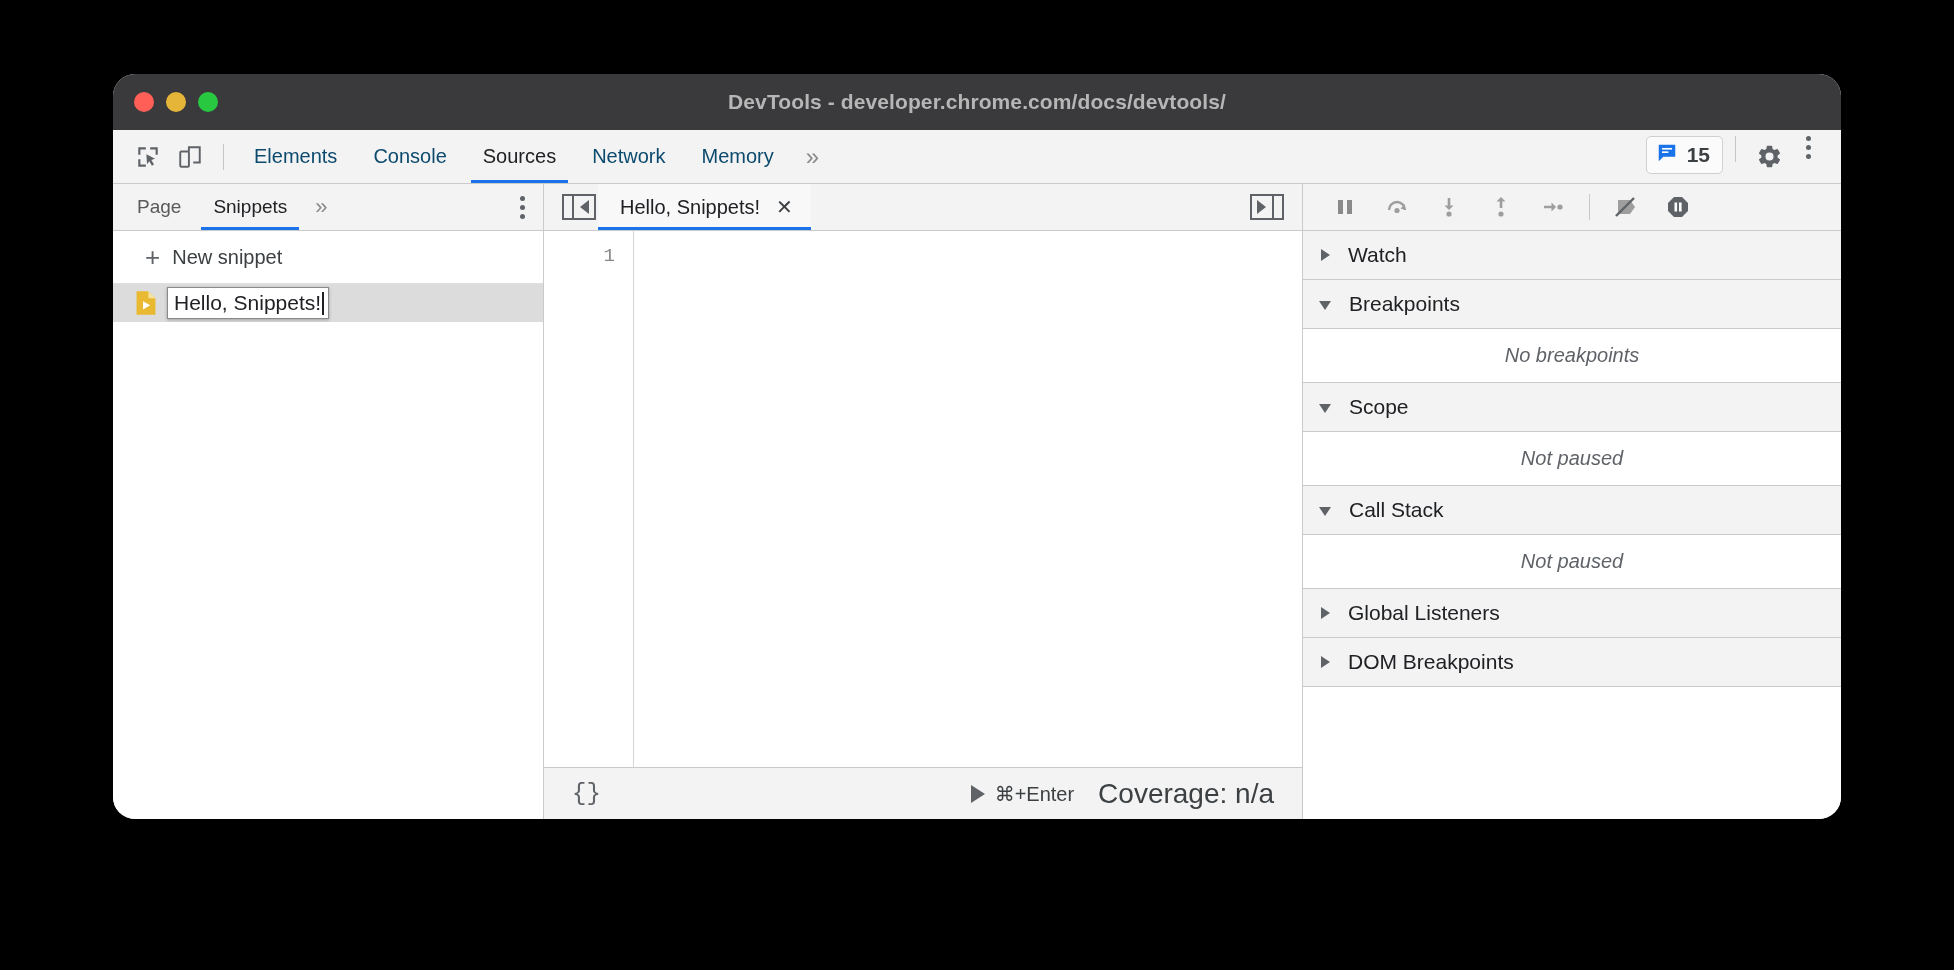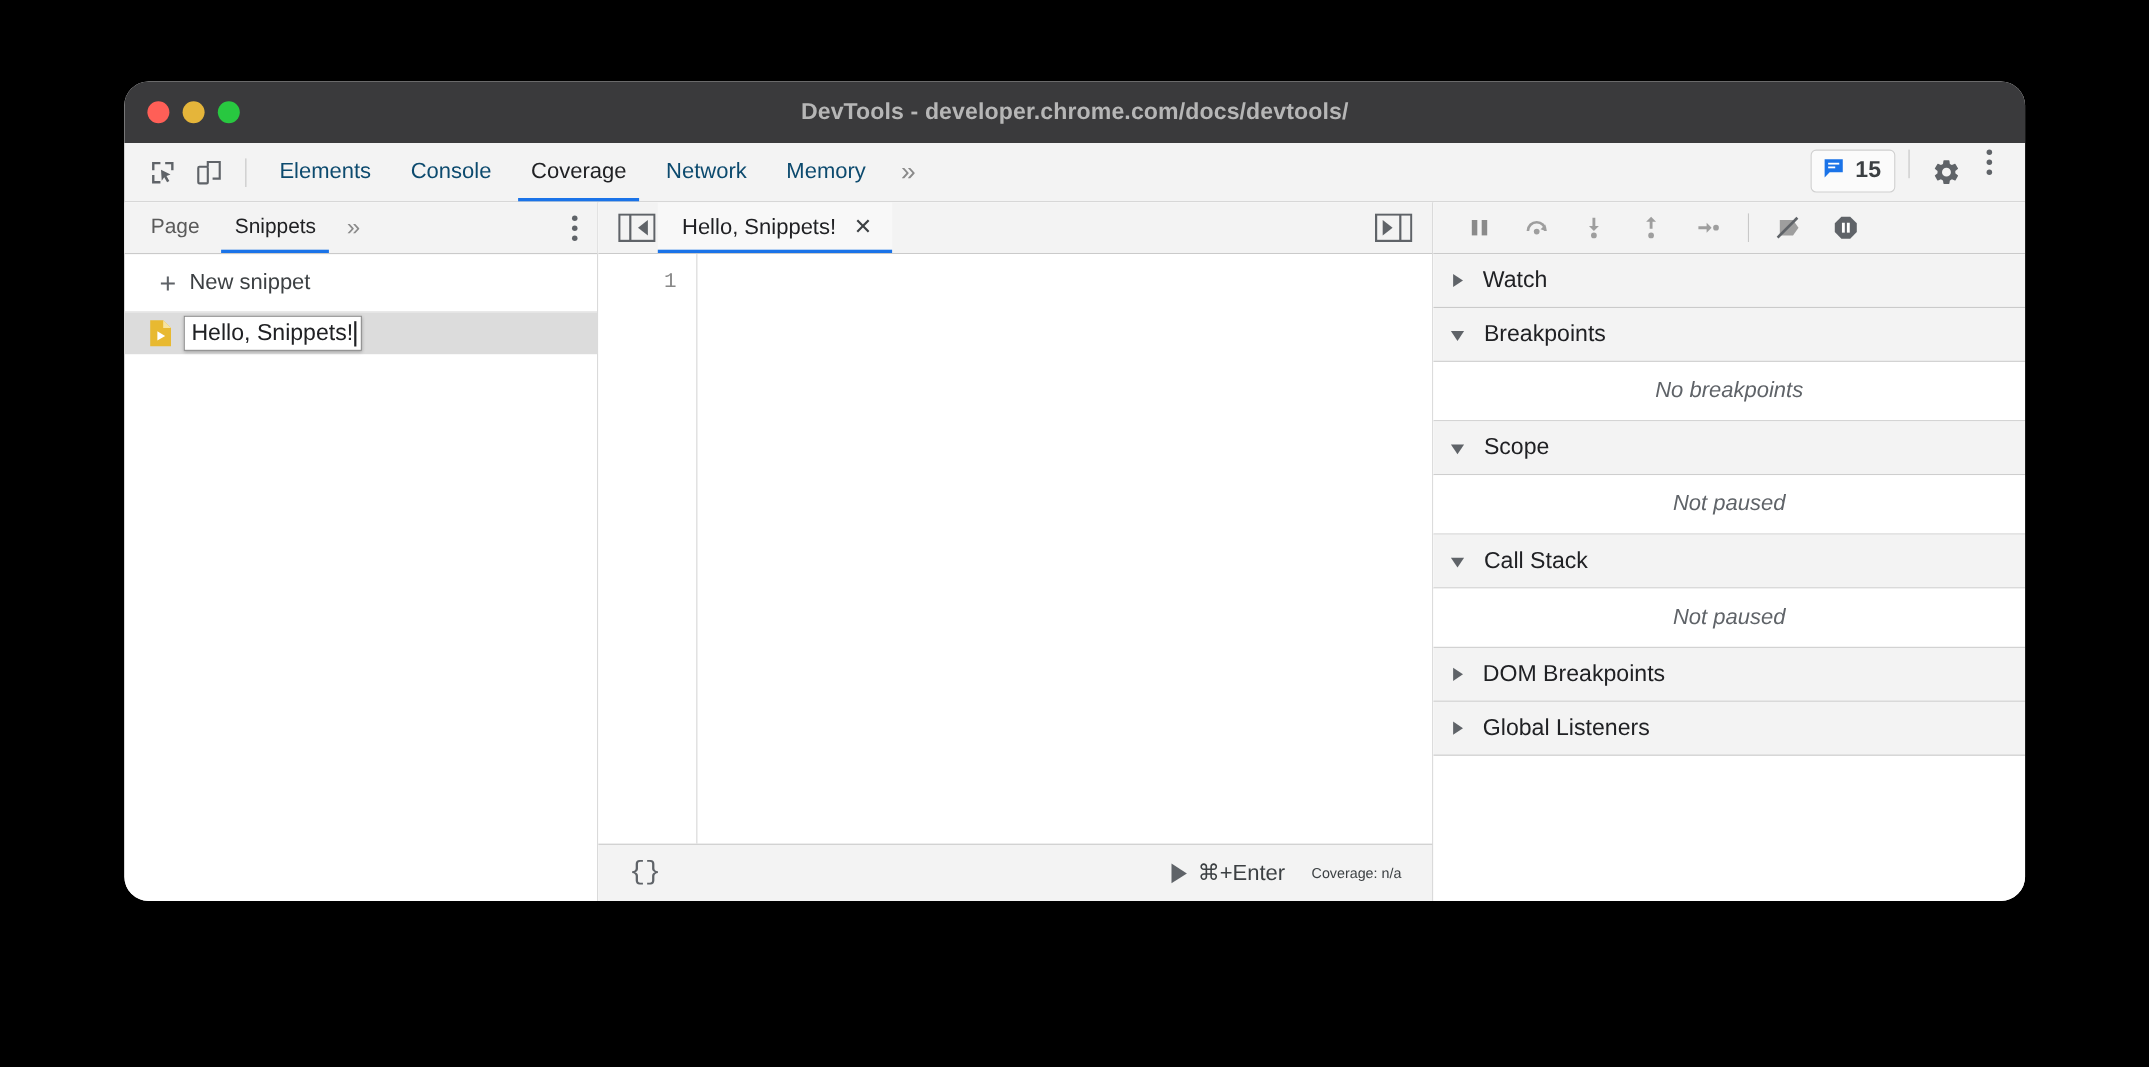--- a/index.html
+++ b/index.html
@@ -281,21 +281,21 @@
   .run-hint {
     display: flex; align-items: center; gap: 10px;
     font-size: 20px; color: #3c4043;
   }
   .play-tri {
     width: 0; height: 0;
     border-left: 14px solid #5f6368;
     border-top: 9px solid transparent;
     border-bottom: 9px solid transparent;
   }
-  .coverage { font-size: 13px; color: #3c4043; }
+  .coverage { font-size: 28px; color: #3c4043; }
 
   
   .debugger {
     width: 538px;
     flex: 0 0 auto;
     display: flex; flex-direction: column;
     background: #fff;
     min-height: 0;
   }
   .dbg-toolbar {
@@ -386,21 +386,21 @@
     </div>
     <div class="tb-sep"></div>
     <div class="panel-tabs">
       <div class="panel-tab">
           <span>Elements</span>
         </div>
       <div class="panel-tab">
           <span>Console</span>
         </div>
       <div class="panel-tab selected">
-          <span>Coverage</span>
+          <span>Sources</span>
         </div>
       <div class="panel-tab">
           <span>Network</span>
         </div>
       <div class="panel-tab">
           <span>Memory</span>
         </div>
       <div class="chev-more">»</div>
     </div>
     <div class="tb-right">
@@ -579,24 +579,24 @@
 
         <div class="section-header">
           <span class="tri expanded"></span>
           <span>Call Stack</span>
         </div>
         <div class="section-body">Not paused</div>
 
 
         <div class="section-header">
           <span class="tri collapsed"></span>
-          <span>DOM Breakpoints</span>
+          <span>Global Listeners</span>
         </div>
 
         <div class="section-header">
           <span class="tri collapsed"></span>
-          <span>Global Listeners</span>
+          <span>DOM Breakpoints</span>
         </div>
       </div>
     </div>
 
   </div>
 </div>
 
 </body></html>

